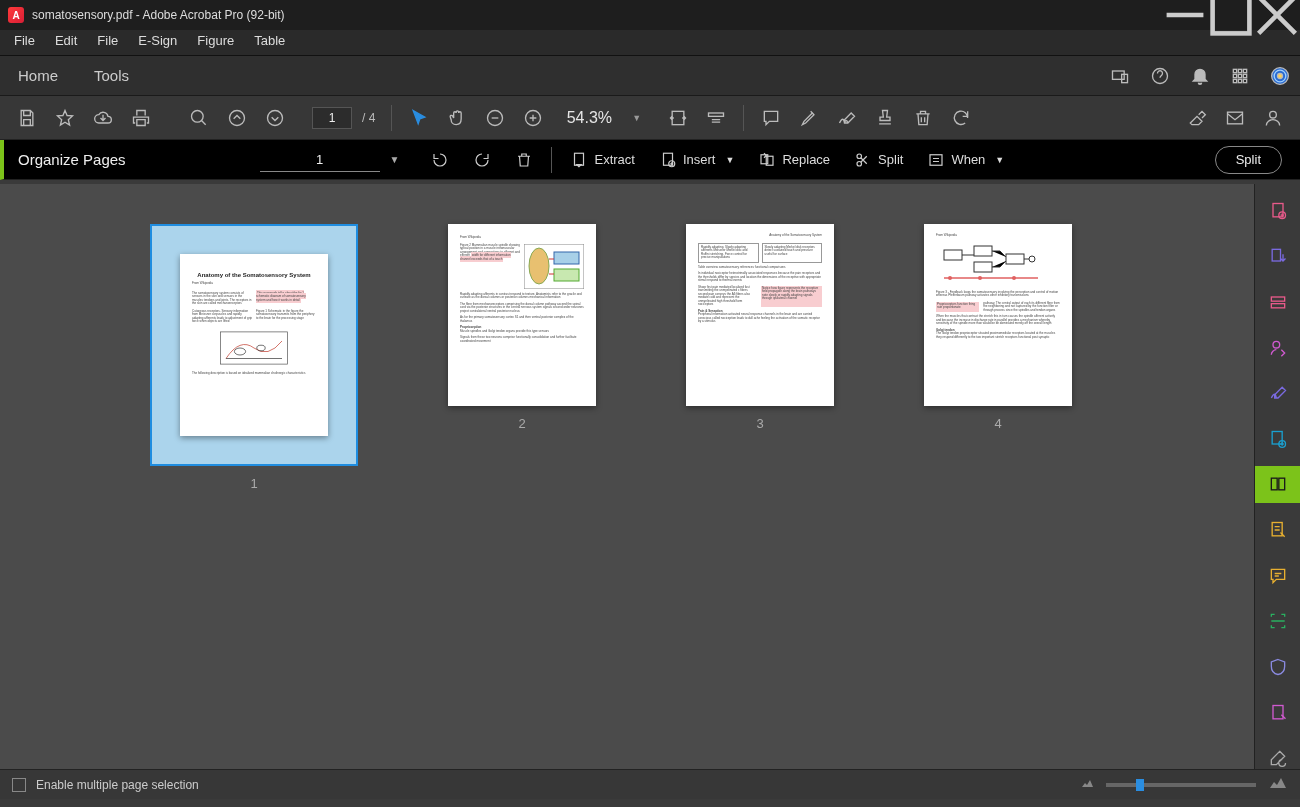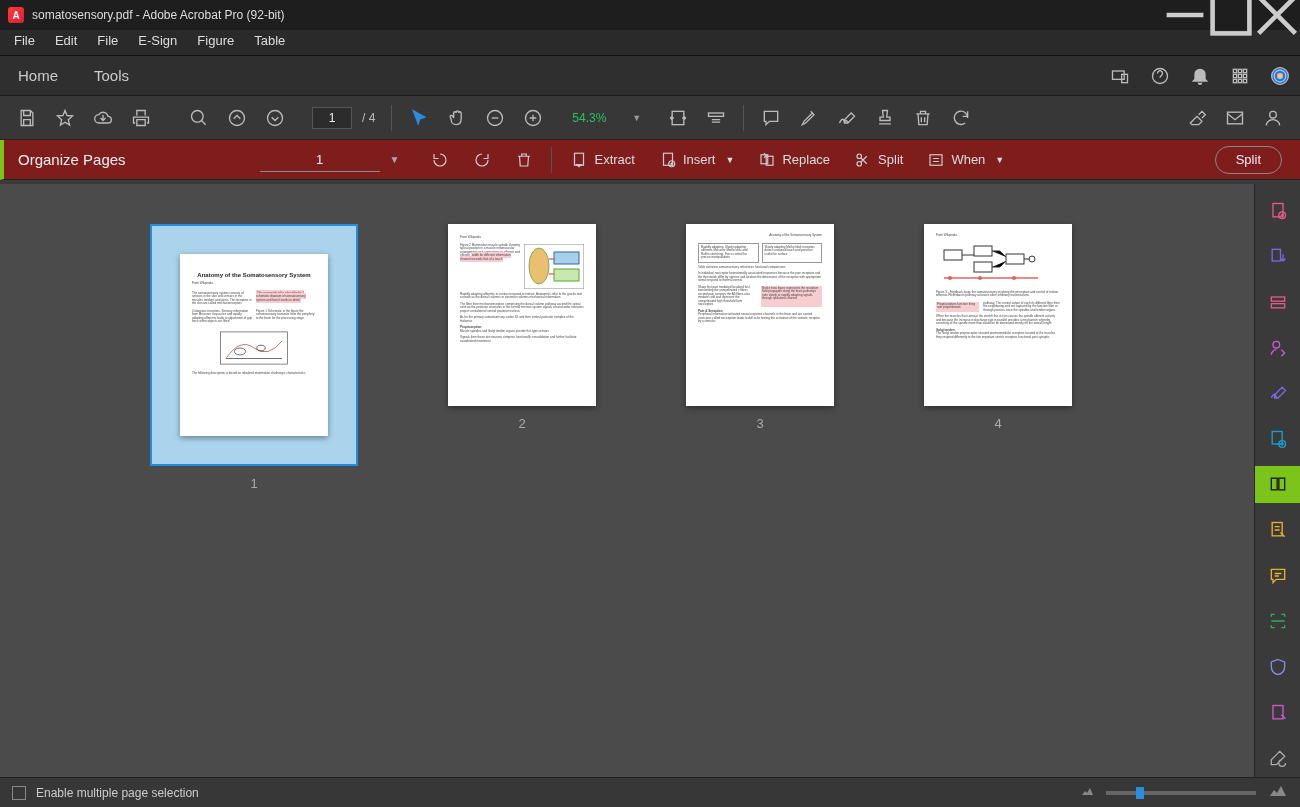--- a/index.html
+++ b/index.html
@@ -15,42 +15,42 @@
 .tabbar .doctab{padding:0 16px;display:flex;align-items:center;font-size:14px;color:#eee;background:#3a3a3a;border-top:2px solid #555}
 .tabbar .doctab .x{margin-left:10px;font-size:13px;color:#aaa}
 .tabbar .spacer{flex:1}
 .tabbar .rico{width:40px;display:flex;align-items:center;justify-content:center;color:#bbb}
 .rico svg,.ic svg{width:20px;height:20px;stroke:#bbb;fill:none;stroke-width:1.6}
 .toolbar{height:44px;background:#373737;display:flex;align-items:center;padding:0 10px;gap:4px;border-bottom:1px solid #222}
 .ic{width:34px;height:34px;display:flex;align-items:center;justify-content:center;border-radius:2px}
 .sep{width:1px;height:26px;background:#555;margin:0 6px}
 .pagebox{width:40px;height:22px;background:#2c2c2c;color:#eee;text-align:center;border:1px solid #555;font-size:12px;display:flex;align-items:center;justify-content:center}
 .plabel{font-size:12px;color:#bbb;margin:0 6px}
-.zoombox{width:70px;height:26px;background:transparent;display:flex;align-items:center;justify-content:center;font-size:12px;color:#22c55e;border:1px solid transparent}
-.organizebar{height:40px;background:#7f1d1d;display:flex;align-items:center;border-bottom:1px solid #222;border-left:4px solid #7cc31a}
+.zoombox{width:70px;height:26px;background:transparent;display:flex;align-items:center;justify-content:center;font-size:16px;color:#e5e5e5;border:1px solid transparent}
+.organizebar{height:40px;background:#000000;display:flex;align-items:center;border-bottom:1px solid #222;border-left:4px solid #7cc31a}
 .organizebar .title{font-size:15px;color:#eee;padding:0 14px;font-weight:500}
 .organizebar .ptxt{width:120px;height:24px;background:transparent;border-bottom:1px solid #888;text-align:center;color:#eee;font-size:13px;display:flex;align-items:center;justify-content:center;margin-left:120px}
 .organizebar .dd{margin-left:10px;color:#aaa;font-size:10px}
 .obtn{display:flex;align-items:center;gap:6px;padding:0 10px;height:34px;font-size:13px;color:#ddd;margin:0 2px}
 .obtn svg{width:18px;height:18px;stroke:#ccc;fill:none;stroke-width:1.6}
 .closebtn{margin-left:auto;margin-right:18px;height:28px;padding:0 20px;border:1px solid #888;border-radius:14px;display:flex;align-items:center;font-size:13px;color:#eee}
 .workspace{position:absolute;top:184px;left:0;right:46px;bottom:30px;background:#4b4b4b;overflow:auto}
 .thumbrow{display:flex;gap:90px;padding:40px 0 0 150px;align-items:flex-start}
 .thumb{display:flex;flex-direction:column;align-items:center}
 .page{width:148px;height:182px;background:#fff;box-shadow:0 2px 6px rgba(0,0,0,.4);position:relative;overflow:hidden;padding:10px 12px;font-size:3.5px;color:#222}
 .page .pt{font-size:6px;font-weight:bold;text-align:center;margin:8px 0 4px}
 .page .hi{background:#f8cdd0;padding:1px}
 .tsel{border:2px solid #1f8de0;padding:28px;background:#abd4ec}
 .tsel .page{width:148px;height:182px}
 .pnum{margin-top:10px;font-size:13px;color:#aaa}
 .rpanel{position:absolute;top:184px;right:0;width:46px;bottom:30px;background:#3a3a3a;border-left:1px solid #222;display:flex;flex-direction:column;align-items:center;padding-top:8px;gap:8px}
 .rpanel .ri{width:46px;height:38px;display:flex;align-items:center;justify-content:center}
 .rpanel .ri svg{width:20px;height:20px;fill:none;stroke-width:1.6}
 .rpanel .ri.active{background:#7cc31a}
-.footer{position:absolute;bottom:0;left:0;right:0;height:30px;background:#373737;border-top:1px solid #222;display:flex;align-items:center;padding:0 12px;font-size:12px;color:#ccc}
+.footer{position:absolute;bottom:8px;left:0;right:0;height:30px;background:#373737;border-top:1px solid #222;display:flex;align-items:center;padding:0 12px;font-size:12px;color:#ccc}
 .footer .cb{width:14px;height:14px;border:1px solid #888;margin-right:10px}
 .footer .spacer{flex:1}
 .slider{width:150px;height:4px;background:#666;position:relative;margin:0 12px}
 .slider .kn{position:absolute;left:30px;top:-4px;width:8px;height:12px;background:#2a8de0}
 svg.sel path{stroke:#2a8de0}
 .ftxt{font-size:3px;line-height:3.5px;color:#444}
 </style>
 </head>
 <body>
 

